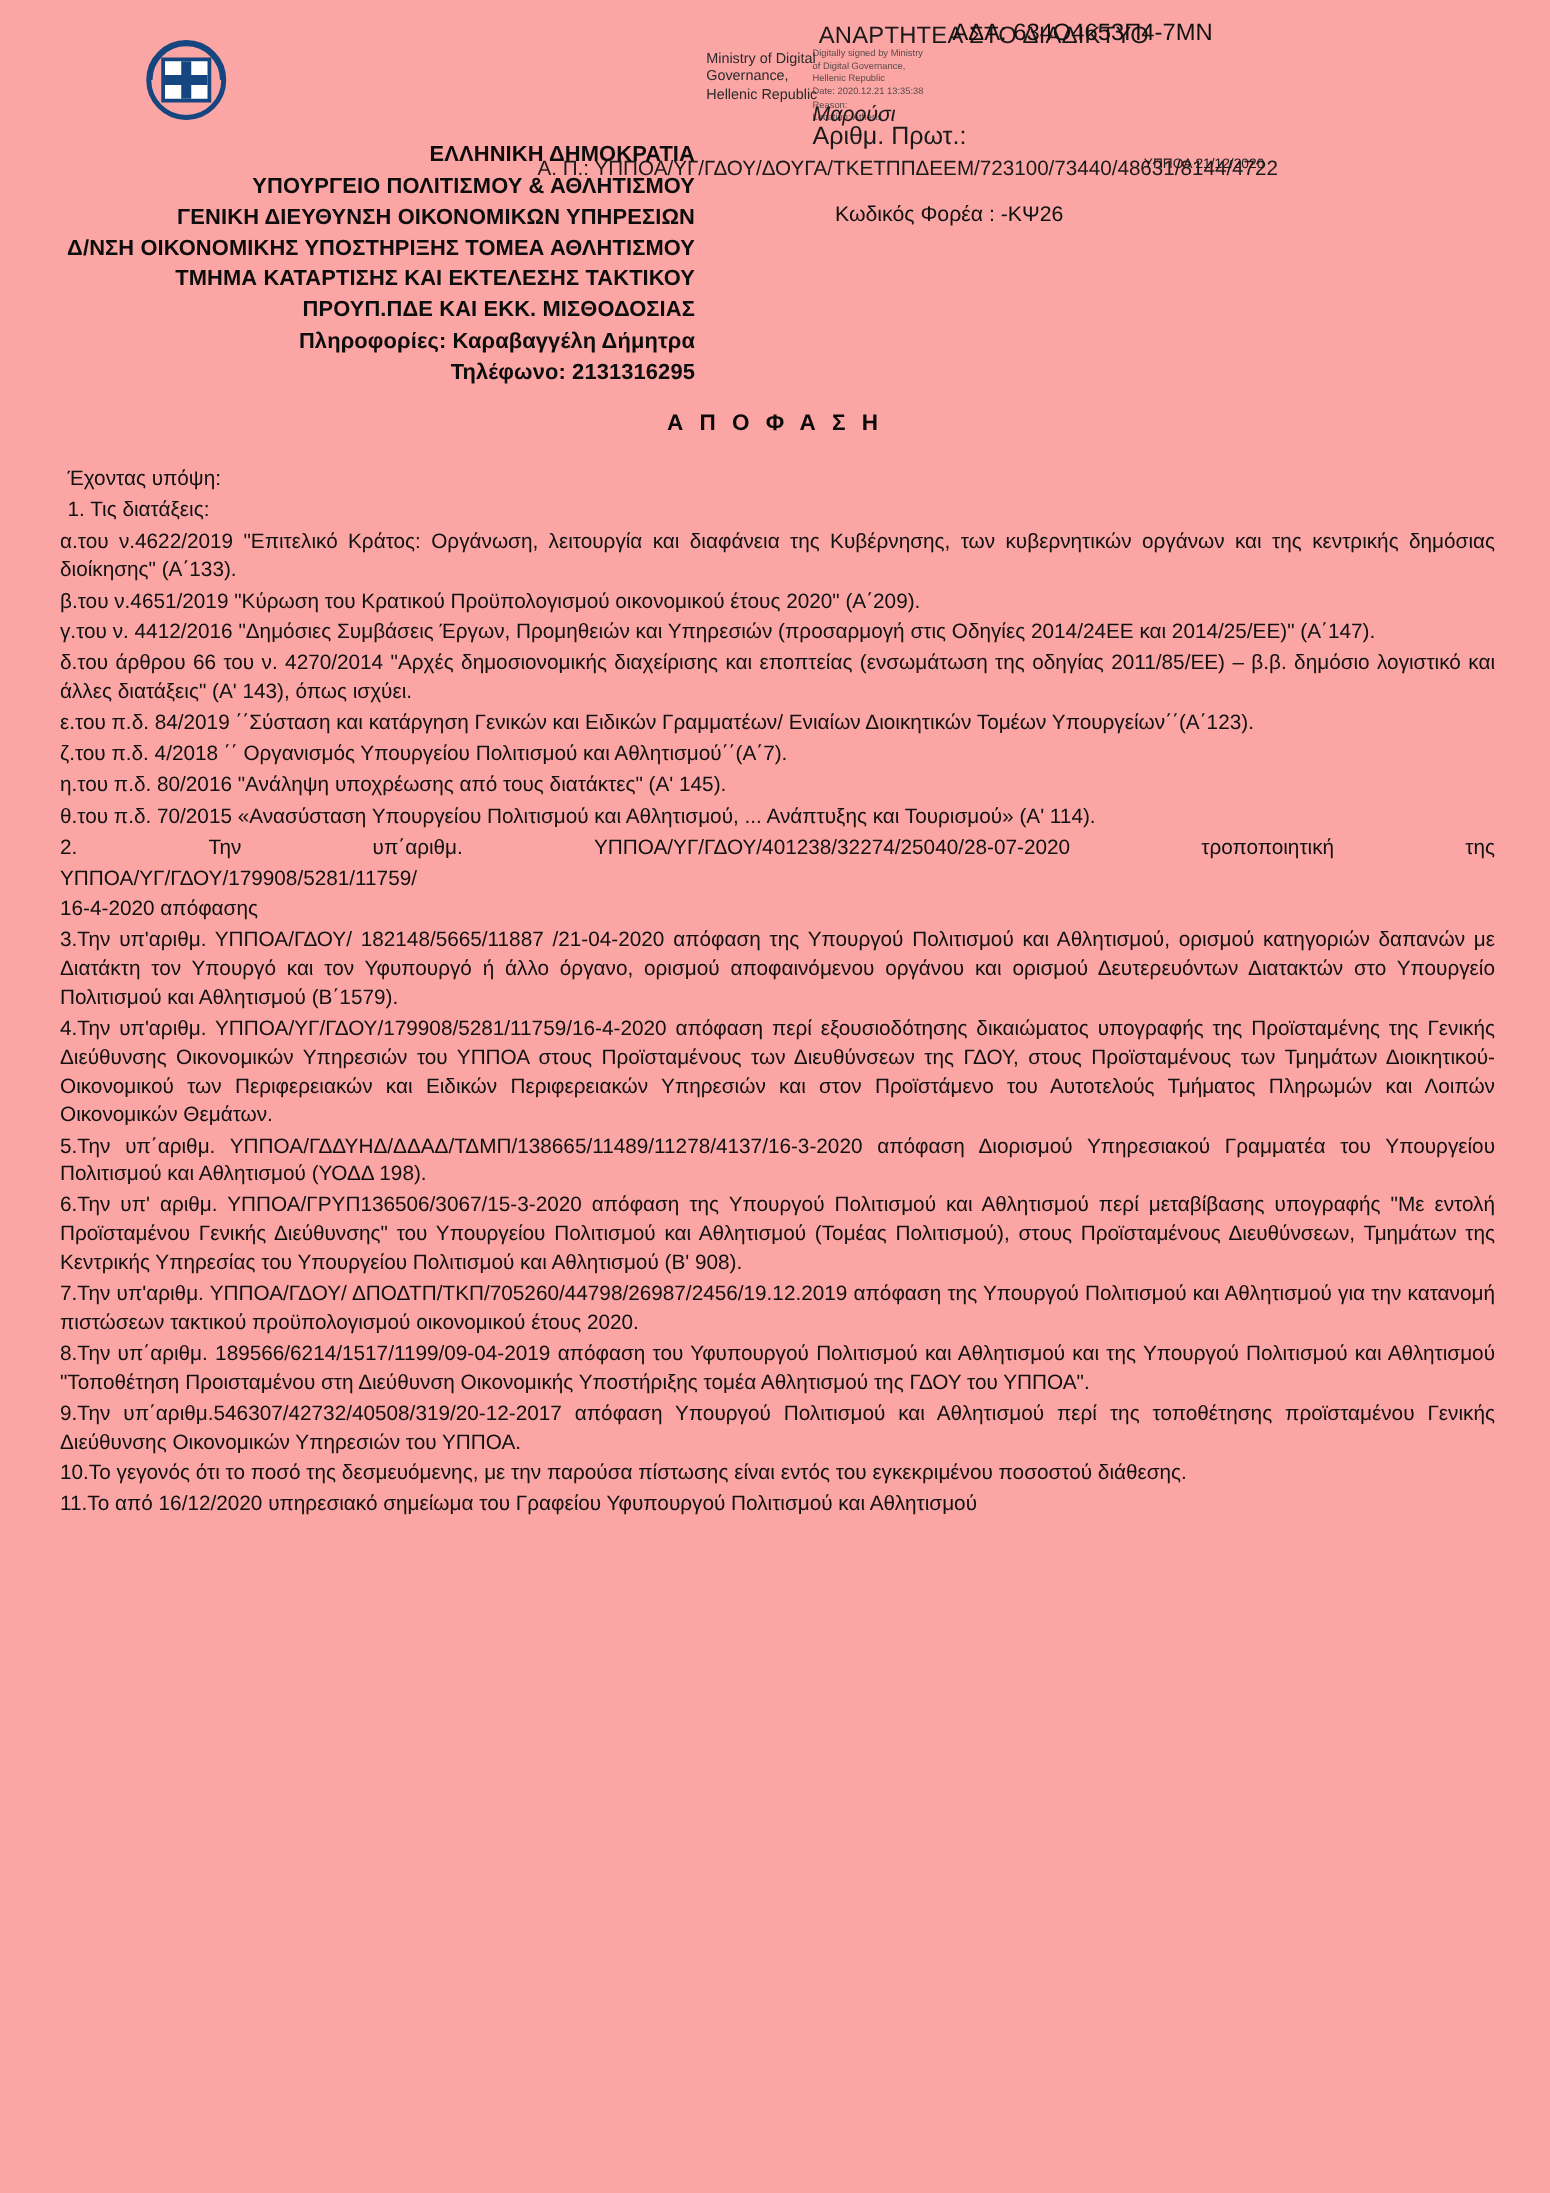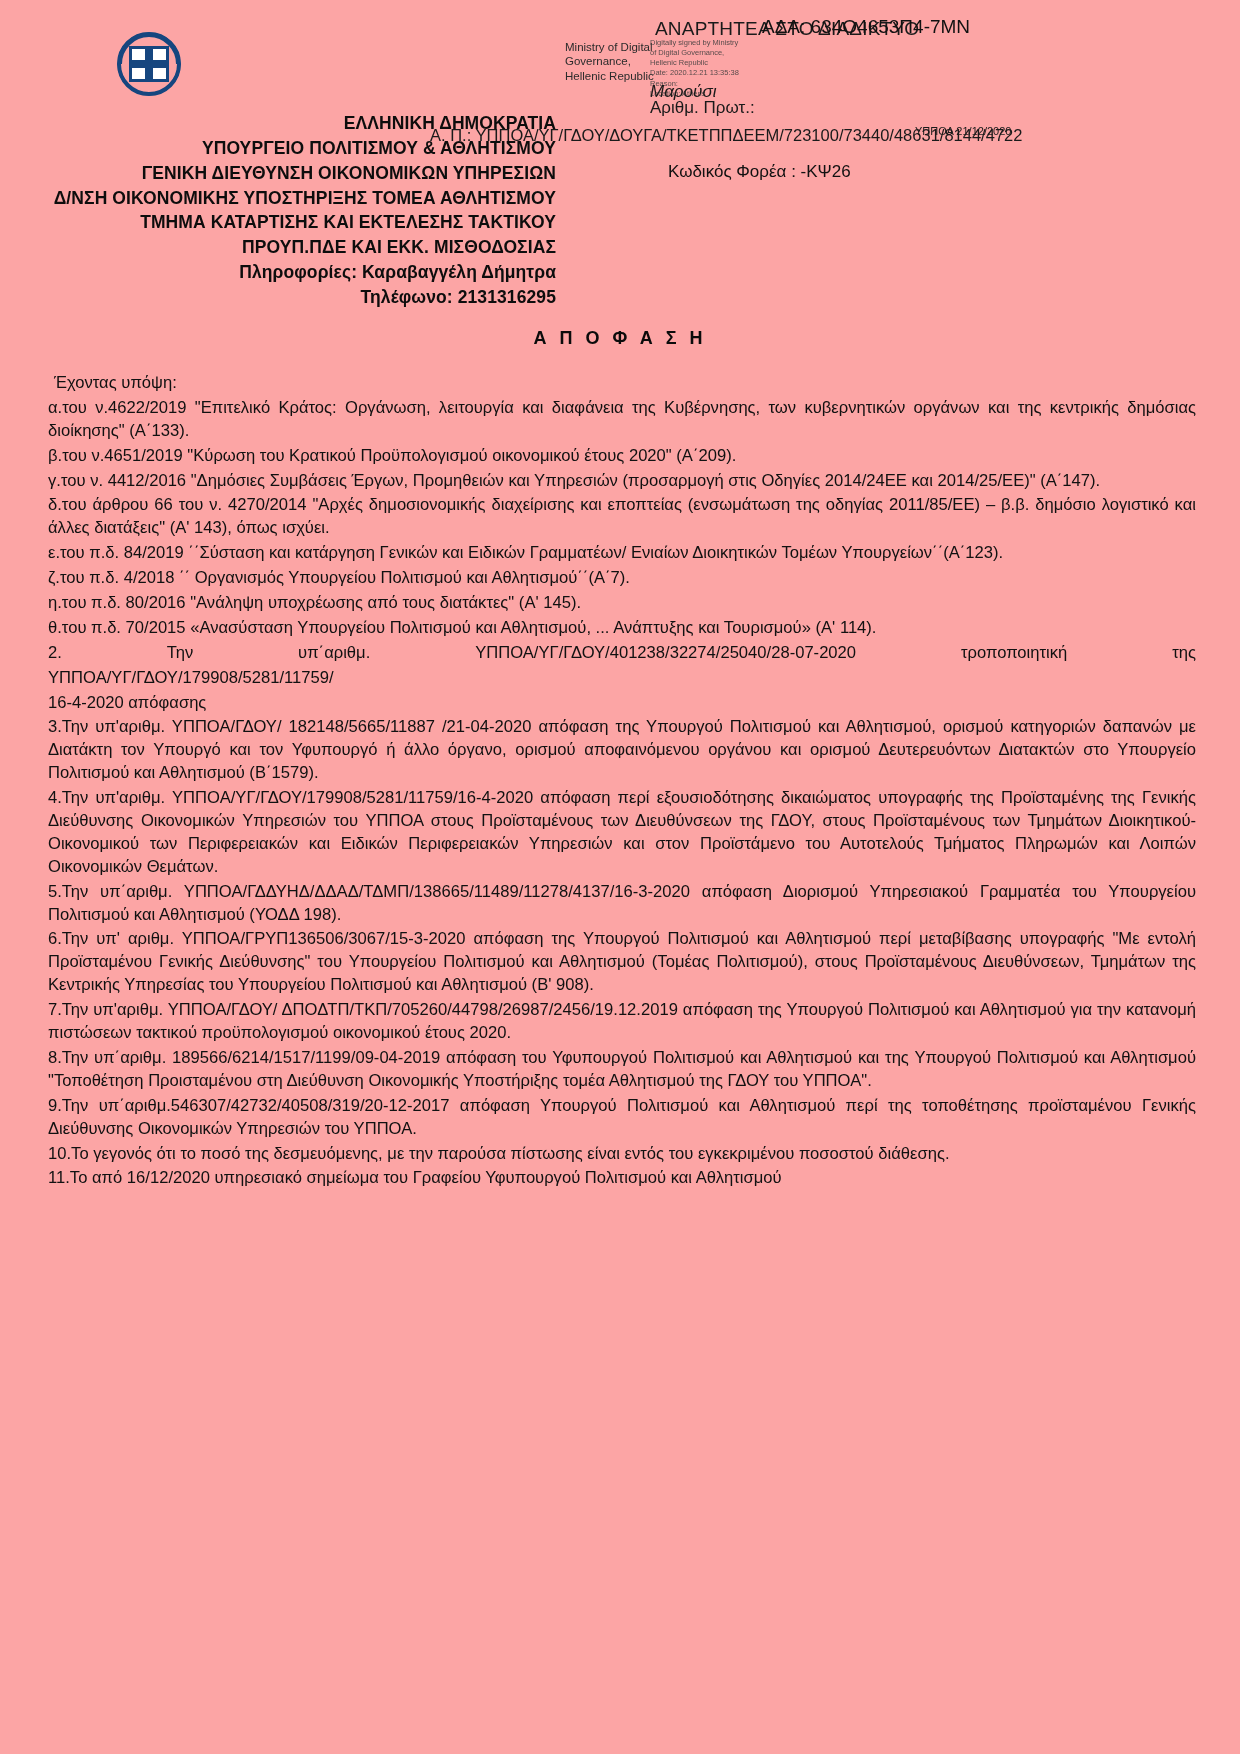--- a/index.html
+++ b/index.html
@@ -71,21 +71,21 @@
     left: 650px;
     top: 82px;
     font-size: 17px;
     color: #1a1a1a;
     font-style: italic;
   }
   .arith-prot {
     position: absolute;
     left: 650px;
     top: 98px;
-    font-size: 17px;
+    font-size: 20px;
     color: #1a1a1a;
   }
   .date-right {
     position: absolute;
     left: 915px;
     top: 98px;
     font-size: 11px;
     color: #1a1a1a;
     white-space: nowrap;
     margin-top: 27px;
@@ -198,20 +198,21 @@
     <div>ΤΜΗΜΑ ΚΑΤΑΡΤΙΣΗΣ ΚΑΙ ΕΚΤΕΛΕΣΗΣ ΤΑΚΤΙΚΟΥ</div>
     <div>ΠΡΟΥΠ.ΠΔΕ ΚΑΙ ΕΚΚ. ΜΙΣΘΟΔΟΣΙΑΣ</div>
     <div>Πληροφορίες:  Καραβαγγέλη Δήμητρα</div>
     <div>Τηλέφωνο: 2131316295</div>
   </div>
 
   <div class="apofasi">Α Π Ο Φ Α Σ Η</div>
 
   <div class="body">
     <p class="p-indent">Έχοντας υπόψη:</p>
+    <p class="p-indent">1. Τις διατάξεις:</p>
     <p>α.του ν.4622/2019 "Επιτελικό Κράτος: Οργάνωση, λειτουργία και διαφάνεια της Κυβέρνησης, των κυβερνητικών οργάνων και της κεντρικής δημόσιας διοίκησης" (Α΄133).</p>
     <p>β.του ν.4651/2019 "Κύρωση του Κρατικού Προϋπολογισμού οικονομικού έτους 2020" (Α΄209).</p>
     <p>γ.του ν. 4412/2016 "Δημόσιες Συμβάσεις Έργων, Προμηθειών και Υπηρεσιών (προσαρμογή στις Οδηγίες 2014/24ΕΕ και 2014/25/ΕΕ)" (Α΄147).</p>
     <p>δ.του άρθρου 66 του ν. 4270/2014 "Αρχές δημοσιονομικής διαχείρισης και εποπτείας (ενσωμάτωση της οδηγίας 2011/85/ΕΕ) – β.β.  δημόσιο λογιστικό και άλλες διατάξεις" (Α' 143), όπως ισχύει.</p>
     <p>ε.του π.δ.  84/2019  ΄΄Σύσταση  και  κατάργηση  Γενικών  και  Ειδικών  Γραμματέων/  Ενιαίων  Διοικητικών  Τομέων Υπουργείων΄΄(Α΄123).</p>
     <p>ζ.του π.δ. 4/2018 ΄΄ Οργανισμός Υπουργείου Πολιτισμού και Αθλητισμού΄΄(Α΄7).</p>
     <p>η.του π.δ. 80/2016 "Ανάληψη υποχρέωσης από τους διατάκτες" (Α' 145).</p>
     <p>θ.του π.δ. 70/2015 «Ανασύσταση Υπουργείου Πολιτισμού και Αθλητισμού, ... Ανάπτυξης και Τουρισμού» (Α' 114).</p>
 
     <p class="item2">

